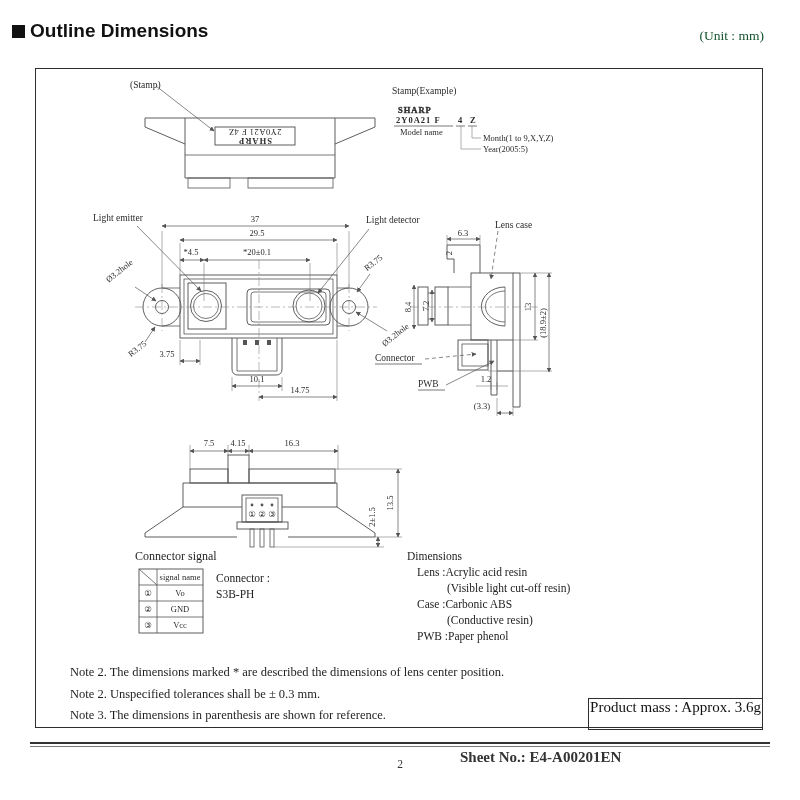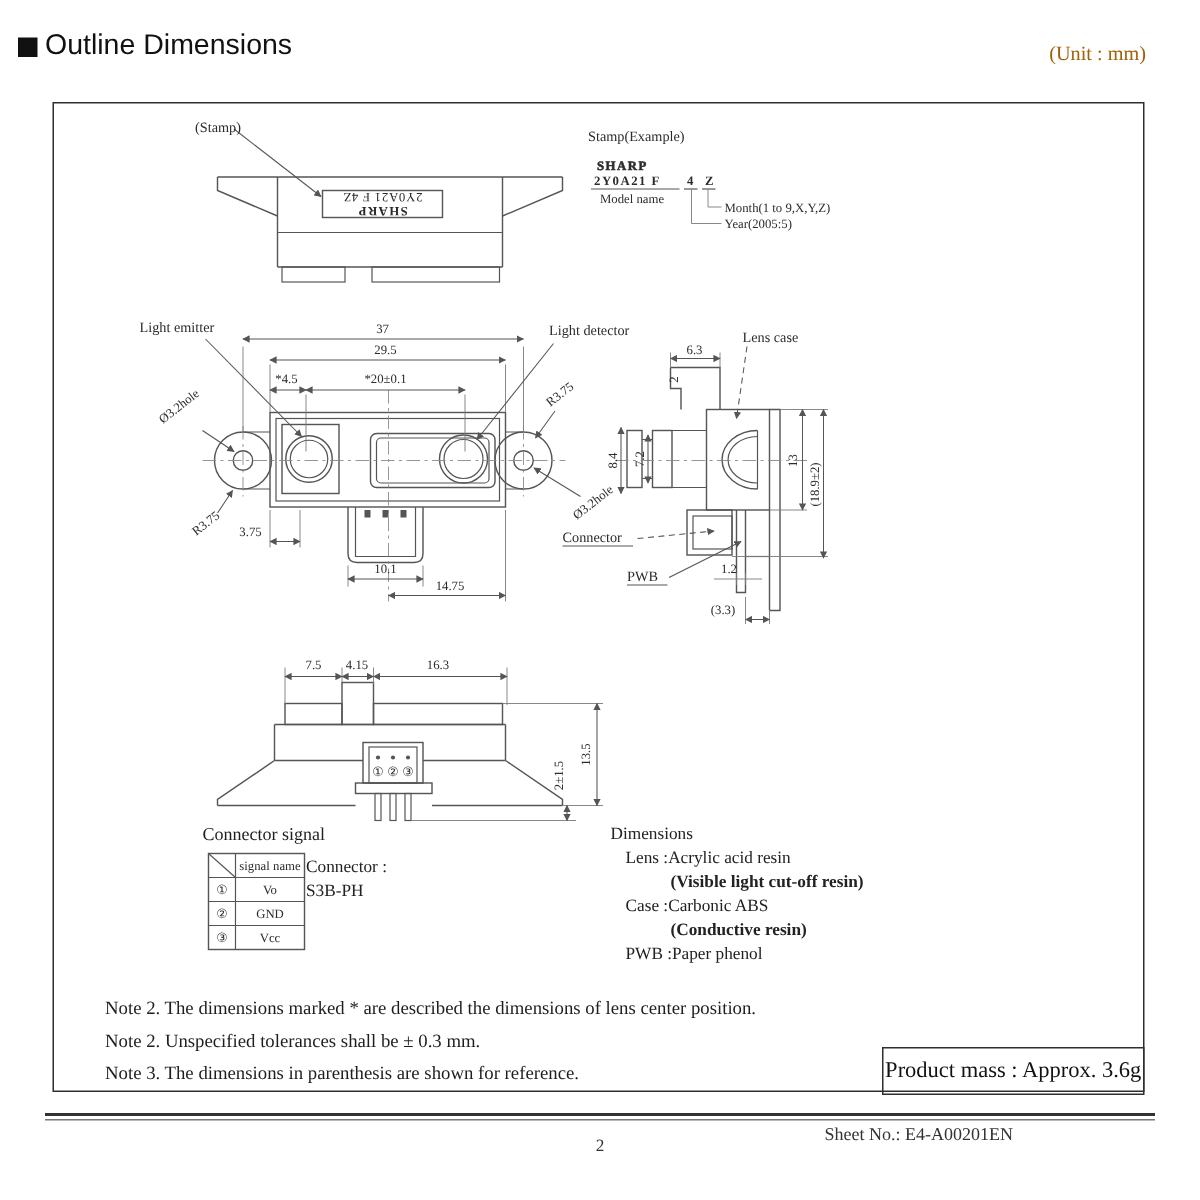--- a/index.html
+++ b/index.html
@@ -1,42 +1,42 @@
 <!DOCTYPE html>
 <html><head>
 <meta charset="utf-8">
 <style>
   html,body{margin:0;padding:0;background:#fff;}
   .page{position:relative;width:800px;height:800px;background:#fff;overflow:hidden;
         font-family:"Liberation Serif",serif;color:#222;}
   .title{position:absolute;left:12px;top:20px;display:flex;align-items:center;gap:5px;
-         font-family:"Liberation Sans",sans-serif;font-weight:normal;font-size:19px;color:#111;}
+         font-family:"Liberation Sans",sans-serif;font-weight:bold;font-size:19px;color:#111;}
   .sq{width:13px;height:13px;background:#111;}
-  .unit{position:absolute;right:36px;top:28px;font-size:13.5px;color:#a16207;}
+  .unit{position:absolute;right:36px;top:28px;font-size:13.5px;color:#14532d;}
   .frame{position:absolute;left:35px;top:68px;width:726px;height:658px;border:1.6px solid #2e2e2e;}
   .abs{position:absolute;}
   svg{position:absolute;overflow:visible;}
   svg text{font-family:"Liberation Serif",serif;fill:#2b2b2b;font-size:8.5px;}
   .lbl{font-size:9.5px;}
   .st{stroke:#555;stroke-width:.95;fill:none;}
   .st2{stroke:#555;stroke-width:.8;fill:none;}
   .ext{stroke:#7a7a7a;stroke-width:.6;fill:none;}
   .dim{stroke:#555;stroke-width:.7;fill:none;}
   .cl{stroke:#8a8a8a;stroke-width:.6;fill:none;stroke-dasharray:9 3 2 3;}
   .dash{stroke-dasharray:4 3;}
   .fillk{fill:#555;stroke:none;}
   .conn-heading{font-size:12px;color:#1e1e1e;}
   .txtblock{font-size:11.5px;line-height:16px;color:#222;white-space:nowrap;}
   .notes{font-size:12.5px;line-height:21.5px;color:#1e1e1e;white-space:nowrap;}
-  .massbox{display:flex;align-items:center;justify-content:center;border:1.6px solid #2e2e2e;
+  .massbox{display:flex;justify-content:center;border:1.6px solid #2e2e2e;
            font-size:15px;color:#111;}
   .rule{border-top:2.2px solid #333;border-bottom:1px solid #777;height:2px;}
-  .sheet{text-align:center;font-size:12px;color:#333;}
+  .sheet{text-align:left;font-size:15px;color:#333;font-weight:bold;}
   .pnum{text-align:center;font-size:11.5px;color:#333;}
-  .ind1{padding-left:10px;} .ind2{padding-left:40px;font-weight:bold;}
+  .ind1{padding-left:10px;} .ind2{padding-left:40px;}
 </style>
 </head>
 <body>
 
 <div class="page">
 
   <div class="title">
     <span class="sq"></span>
     <span>Outline Dimensions</span>
   </div>
@@ -277,21 +277,21 @@
     <path class="st2" d="M1,1 L19,17"></path>
     <text x="42" y="12" text-anchor="middle" font-size="6.5">signal name</text>
     <text x="10" y="28" text-anchor="middle" font-size="9">①</text>
     <text x="42" y="28" text-anchor="middle" font-size="8">Vo</text>
     <text x="10" y="44" text-anchor="middle" font-size="9">②</text>
     <text x="42" y="44" text-anchor="middle" font-size="8">GND</text>
     <text x="10" y="60" text-anchor="middle" font-size="9">③</text>
     <text x="42" y="60" text-anchor="middle" font-size="8">Vcc</text>
   </svg>
 
-  <div class="abs txtblock" style="left:204px;top:570px">
+  <div class="abs txtblock" style="left:216px;top:570px">
     <div>Connector :</div>
     <div>S3B-PH</div>
   </div>
 
   <div class="abs txtblock" style="left:407px;top:548px">
     <div>Dimensions</div>
     <div class="ind1">Lens :Acrylic acid resin</div>
     <div class="ind2">(Visible light cut-off resin)</div>
     <div class="ind1">Case :Carbonic ABS</div>
     <div class="ind2">(Conductive resin)</div>

